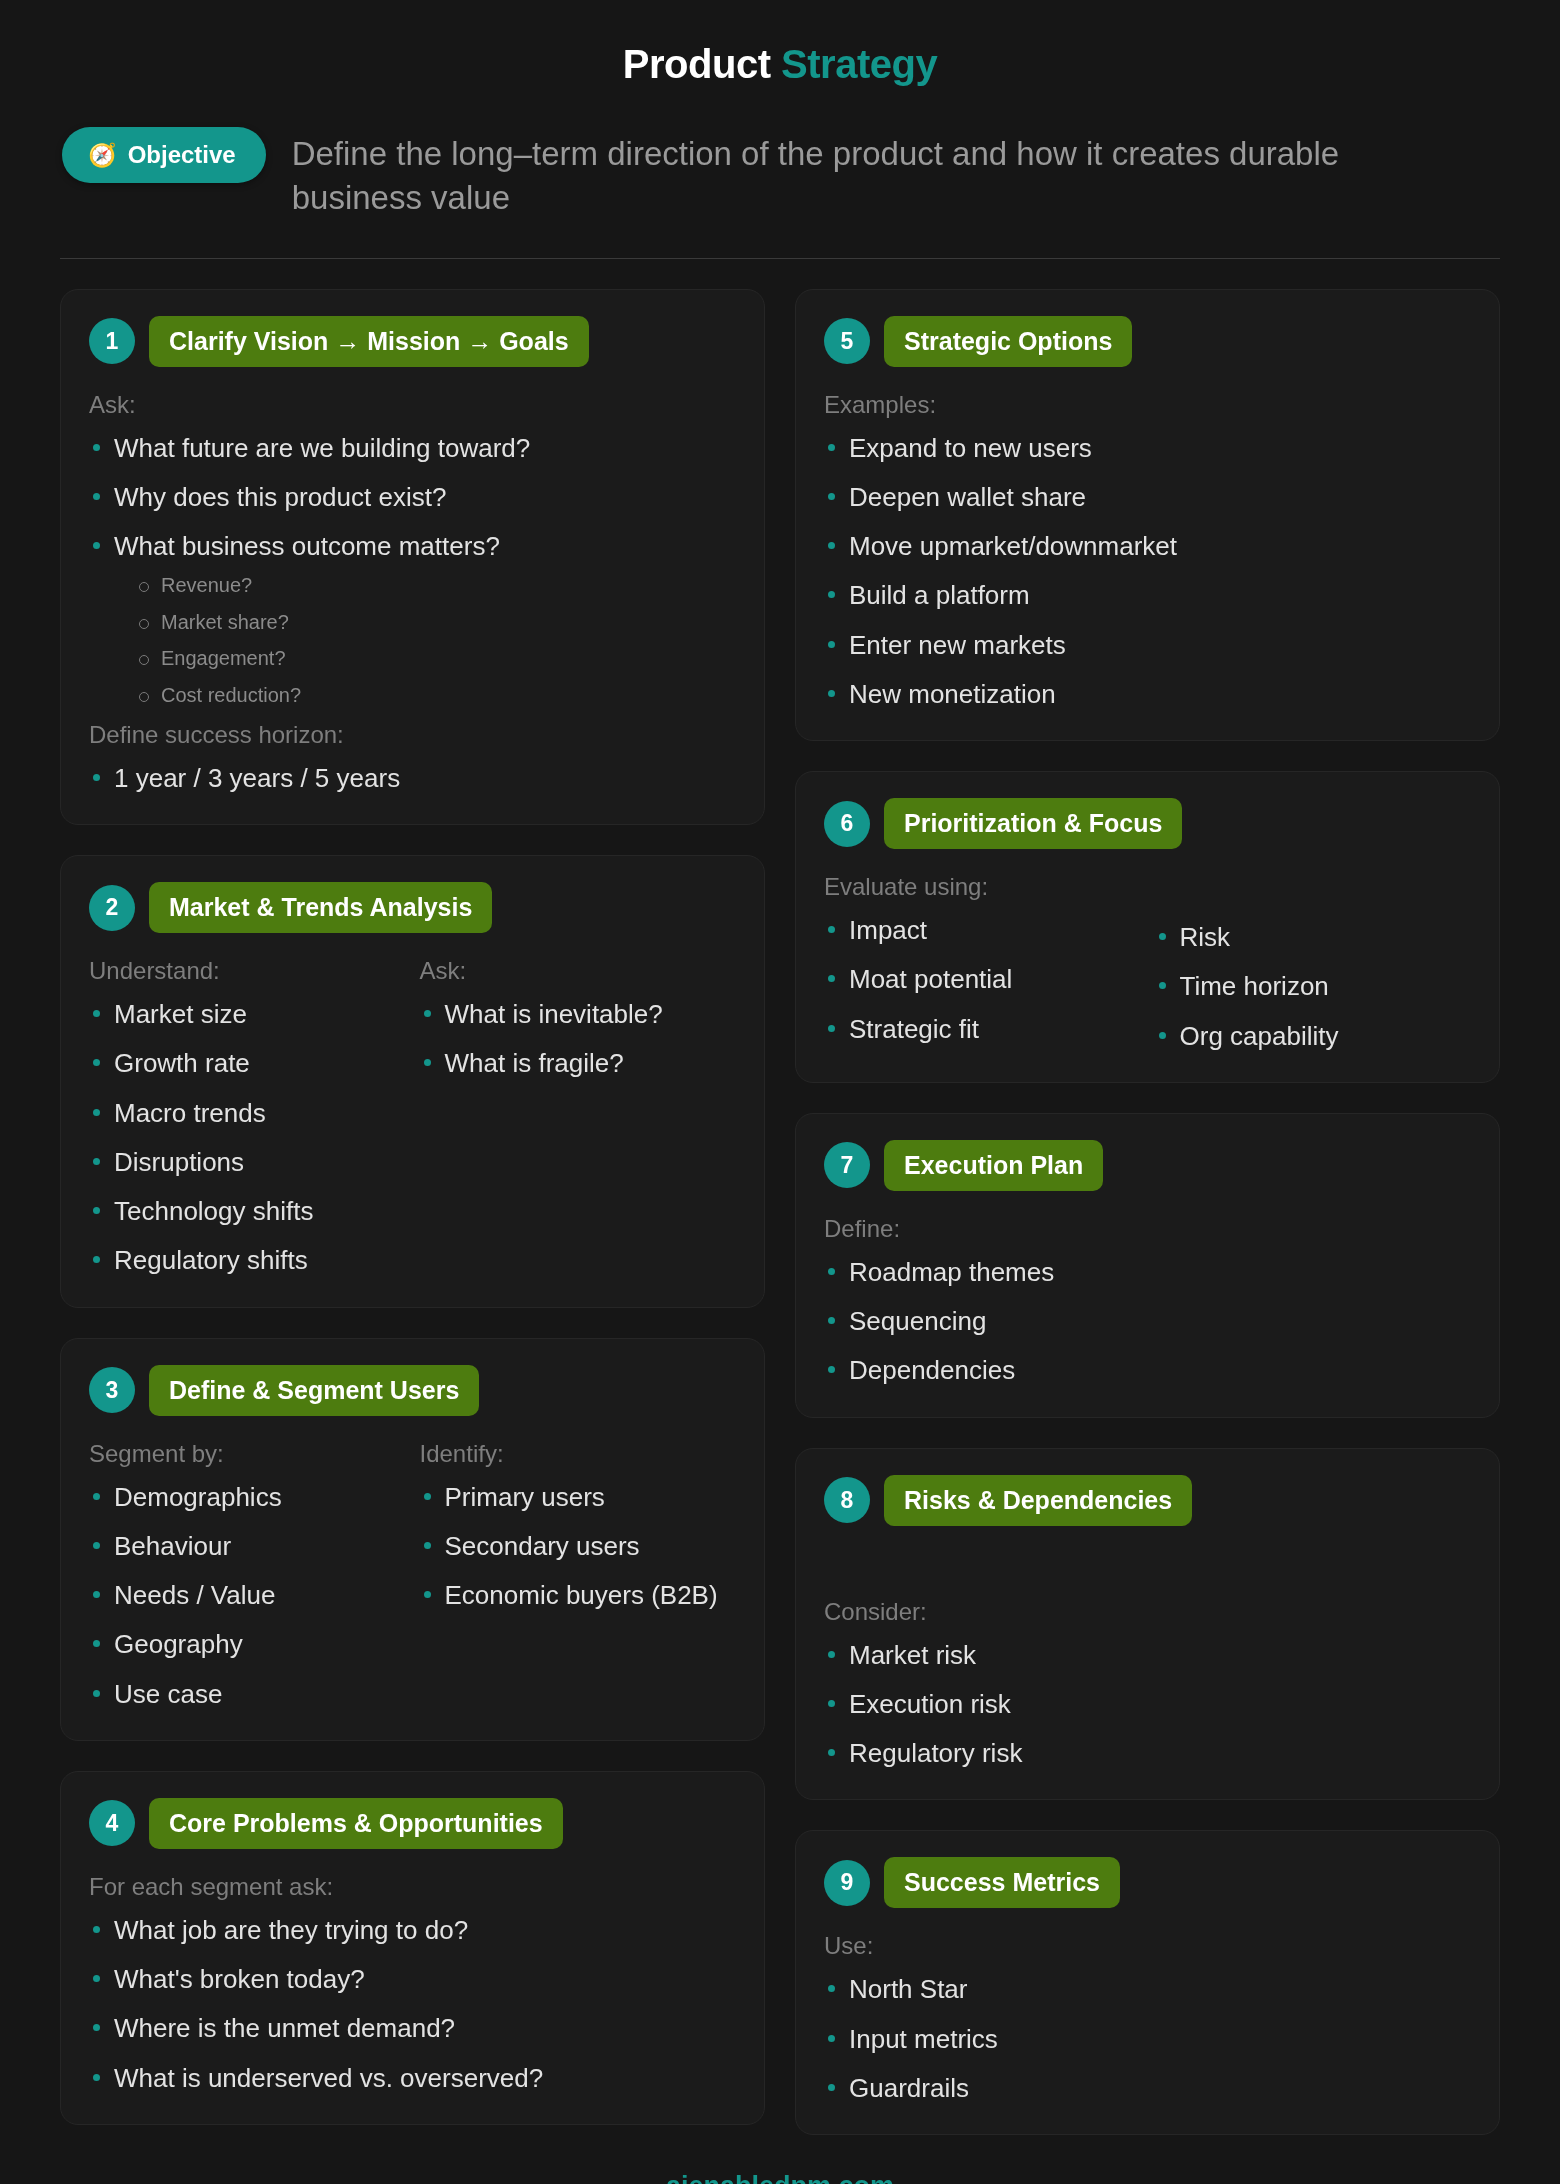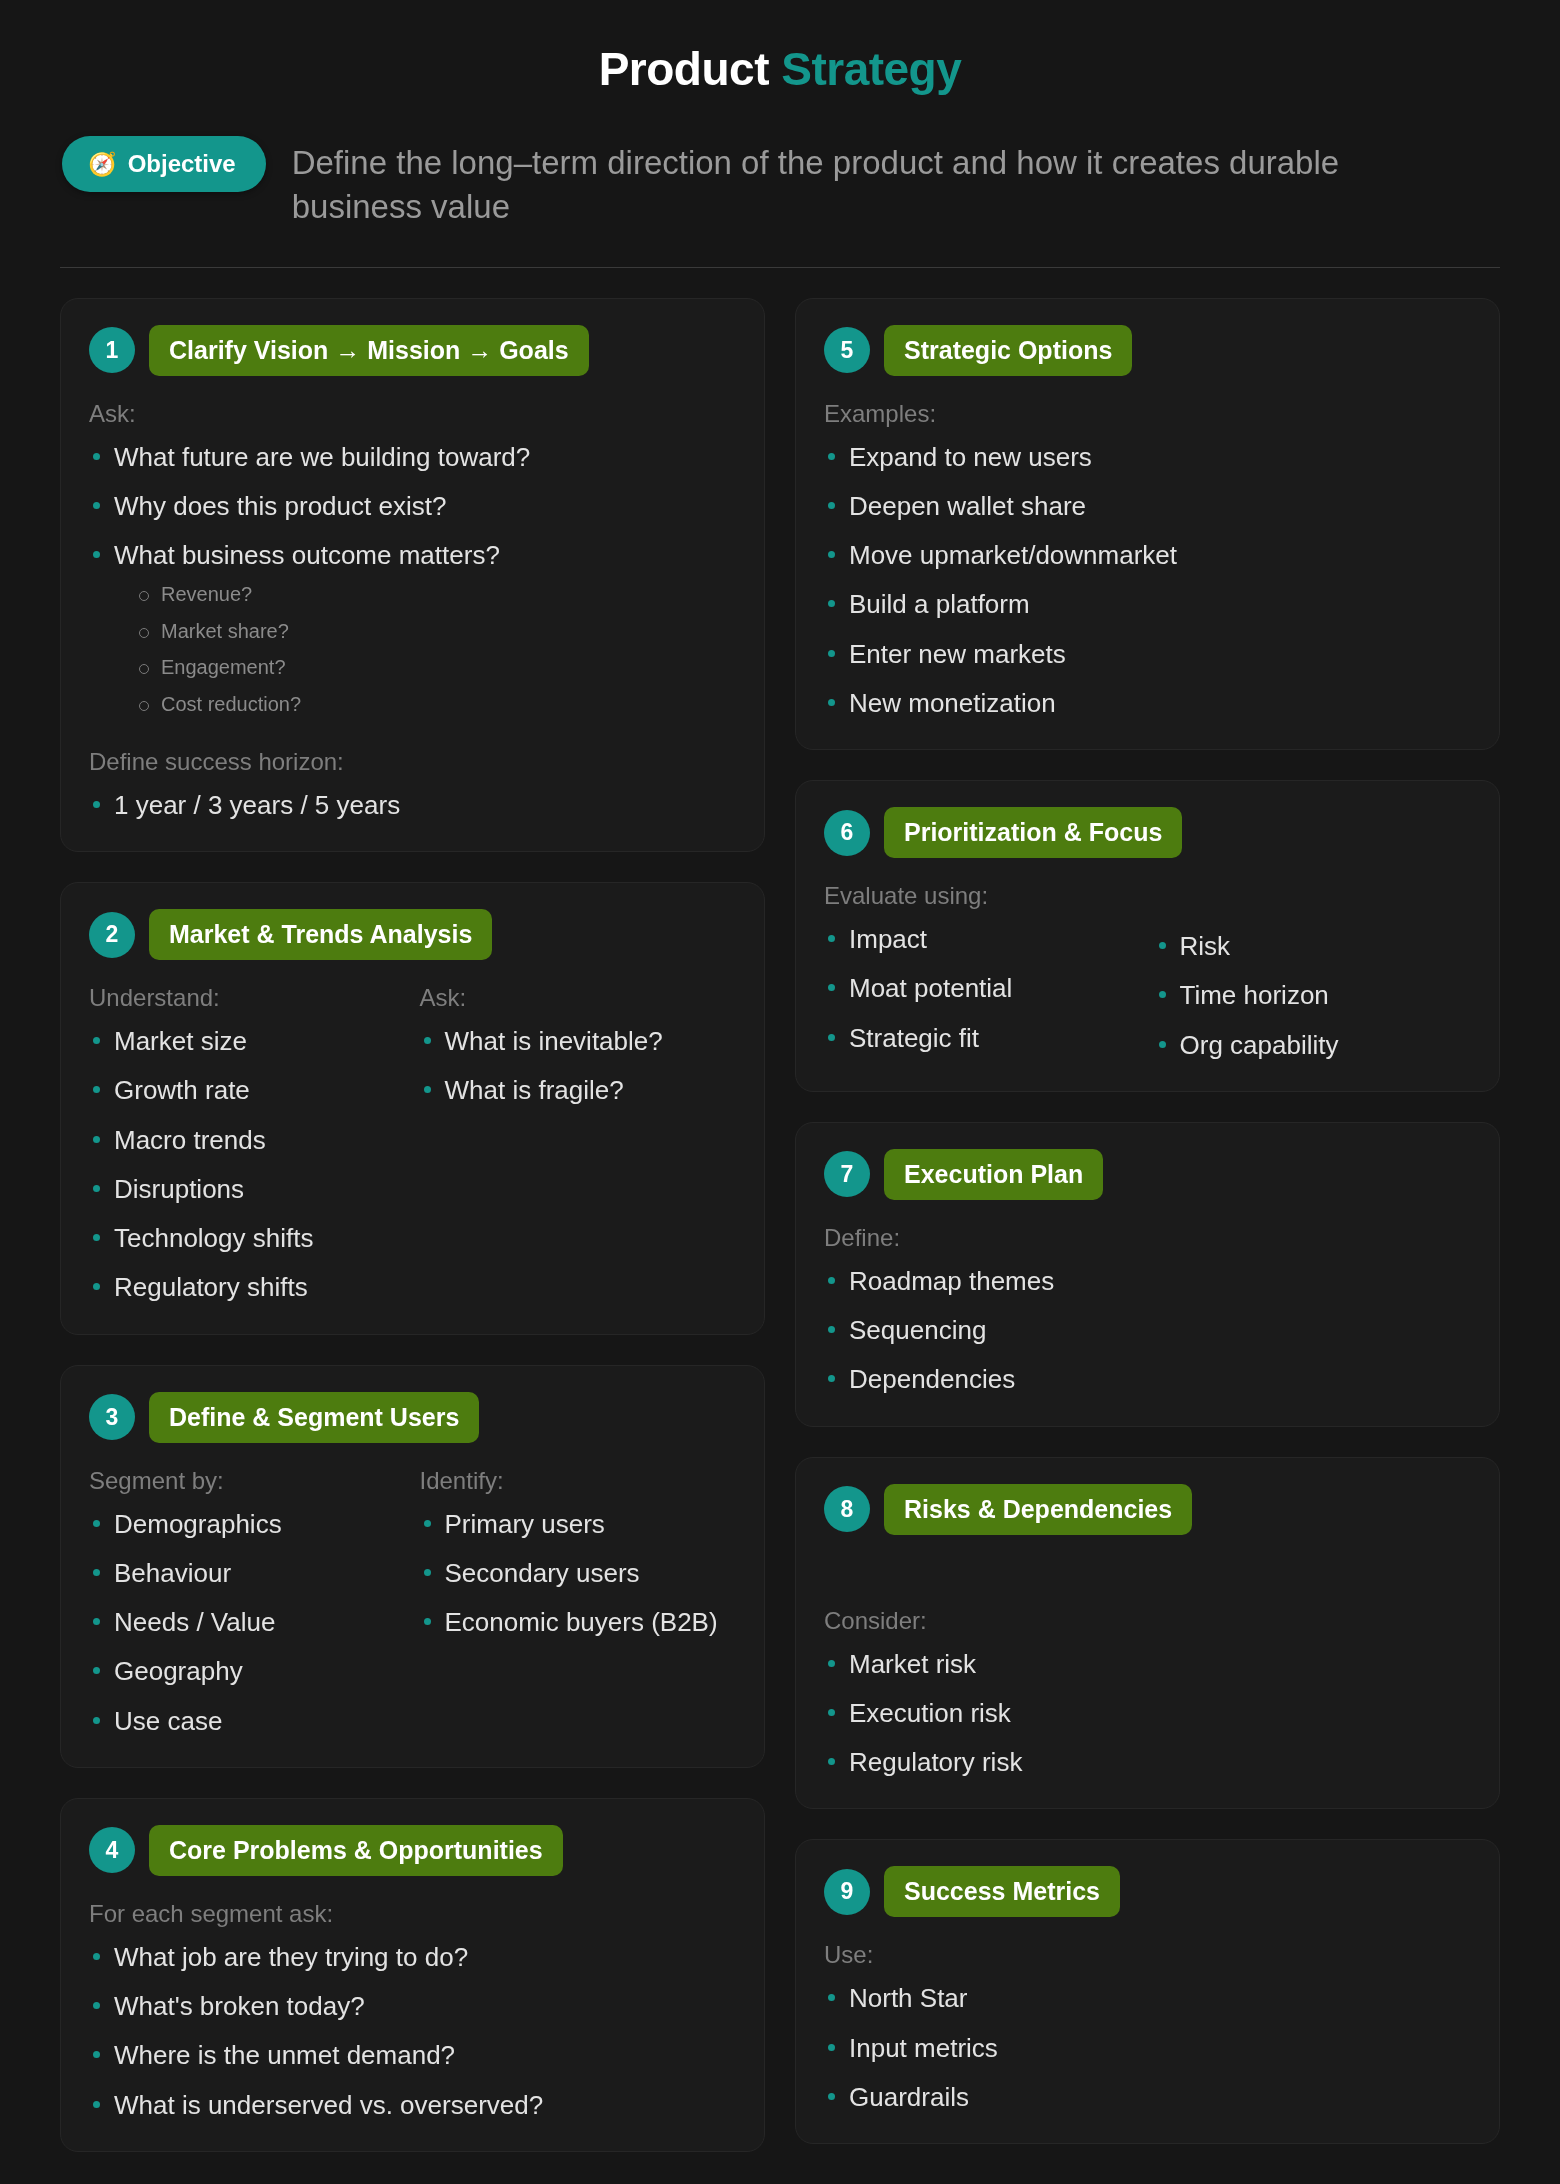--- a/index.html
+++ b/index.html
@@ -12,21 +12,21 @@
     width:1560px;
     min-height:2184px;
     background:#161616;
     padding:0 60px 0 60px;
     position:relative;
   }
 
   
   .title {
     text-align:center;
-    font-size:46px;
+    font-size:40px;
     font-weight:bold;
     letter-spacing:-0.5px;
     padding-top:42px;
     color:#ffffff;
     white-space:pre;
   }
   .title .accent { color:#13968c; }
 
   .objective-row {
     display:flex;
@@ -148,21 +148,21 @@
     width:8px; height:8px;
     border-radius:50%;
     border:1.5px solid #7a7a7a;
     background:transparent;
   }
 
   .two-col { display:flex; gap:14px; }
   .two-col > .cc { flex:1 1 0; min-width:0; }
   .two-col.offset > .cc:last-child { padding-top:48px; }
 
-  .block-gap { margin-top:32px; }
+  .block-gap { margin-top:14px; }
 
   
   .footer {
     text-align:center;
     color:#13968c;
     font-size:27px;
     font-weight:bold;
     padding:36px 0 30px 0;
   }
 </style>

